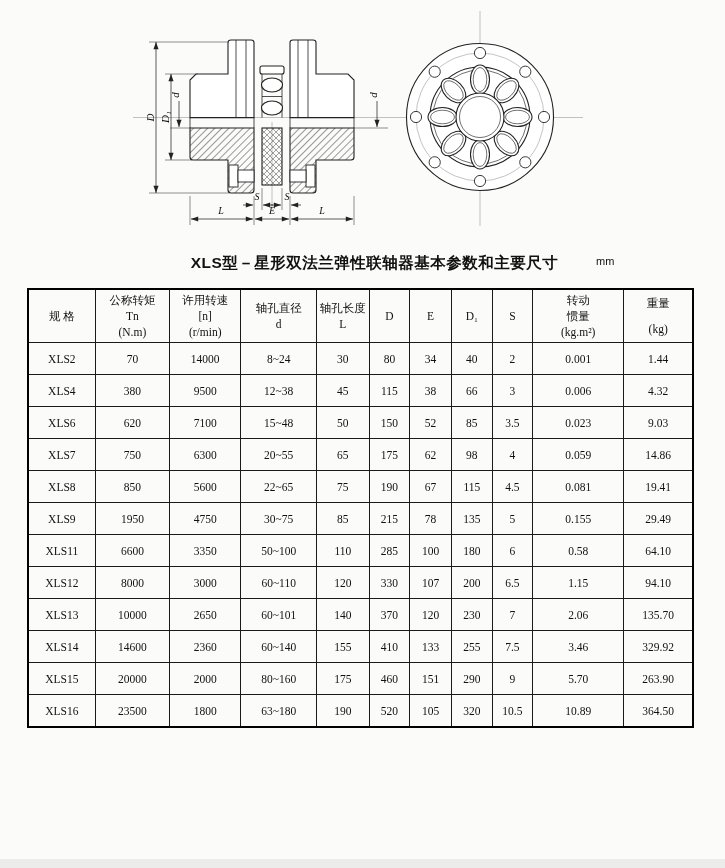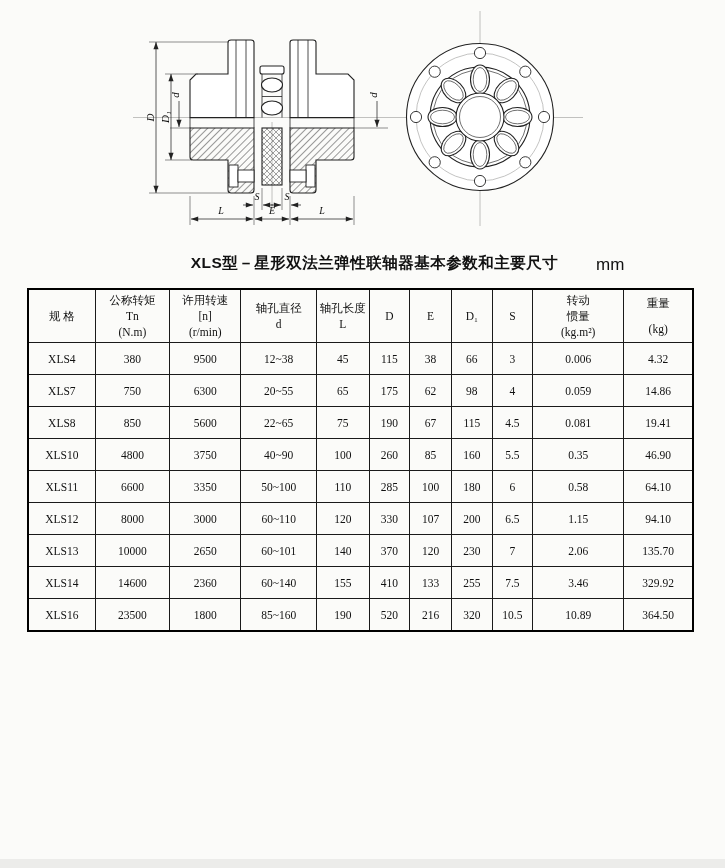--- a/index.html
+++ b/index.html
@@ -22,21 +22,21 @@
   
   .title-row{position:absolute; top:253px; left:12px; width:100%; height:26px;}
   .doc-title{
     display:block; text-align:center; width:100%;
     font-family:"Liberation Sans","DejaVu Sans",sans-serif;
     font-weight:bold; font-size:15.5px; letter-spacing:0.5px;
   }
   .unit-label{
     position:absolute; left:584px; top:2px;
     font-family:"Liberation Sans","DejaVu Sans",sans-serif;
-    font-size:17px; font-weight:normal;
+    font-size:11px; font-weight:normal;
   }
   
   table.spec{
     position:absolute; top:288px; left:27px; width:667px;
     border-collapse:collapse; table-layout:fixed;
     border:2px solid #000; background:#fbfbf9;
   }
   table.spec th, table.spec td{
     border:1px solid #1a1a1a; text-align:center; vertical-align:middle;
     padding:0; font-weight:normal;
@@ -267,33 +267,59 @@
           </th>
           <th>
             <div class="th-line">重量</div>
             <div class="th-line"></div>
             <div class="th-line">(kg)</div>
           </th>
         </tr>
     </thead>
     <tbody id="table-body">
         <tr>
+          <td>XLS2</td>
+          <td>70</td>
+          <td>14000</td>
+          <td>8~24</td>
+          <td>30</td>
+          <td>80</td>
+          <td>34</td>
+          <td>40</td>
+          <td>2</td>
+          <td>0.001</td>
+          <td>1.44</td>
+        </tr>
+        <tr>
           <td>XLS4</td>
           <td>380</td>
           <td>9500</td>
           <td>12~38</td>
           <td>45</td>
           <td>115</td>
           <td>38</td>
           <td>66</td>
           <td>3</td>
           <td>0.006</td>
           <td>4.32</td>
         </tr>
         <tr>
+          <td>XLS6</td>
+          <td>620</td>
+          <td>7100</td>
+          <td>15~48</td>
+          <td>50</td>
+          <td>150</td>
+          <td>52</td>
+          <td>85</td>
+          <td>3.5</td>
+          <td>0.023</td>
+          <td>9.03</td>
+        </tr>
+        <tr>
           <td>XLS7</td>
           <td>750</td>
           <td>6300</td>
           <td>20~55</td>
           <td>65</td>
           <td>175</td>
           <td>62</td>
           <td>98</td>
           <td>4</td>
           <td>0.059</td>
@@ -306,31 +332,31 @@
           <td>22~65</td>
           <td>75</td>
           <td>190</td>
           <td>67</td>
           <td>115</td>
           <td>4.5</td>
           <td>0.081</td>
           <td>19.41</td>
         </tr>
         <tr>
-          <td>XLS10</td>
-          <td>4800</td>
-          <td>3750</td>
-          <td>40~90</td>
-          <td>100</td>
-          <td>260</td>
+          <td>XLS9</td>
+          <td>1950</td>
+          <td>4750</td>
+          <td>30~75</td>
           <td>85</td>
-          <td>160</td>
-          <td>5.5</td>
-          <td>0.35</td>
-          <td>46.90</td>
+          <td>215</td>
+          <td>78</td>
+          <td>135</td>
+          <td>5</td>
+          <td>0.155</td>
+          <td>29.49</td>
         </tr>
         <tr>
           <td>XLS11</td>
           <td>6600</td>
           <td>3350</td>
           <td>50~100</td>
           <td>110</td>
           <td>285</td>
           <td>100</td>
           <td>180</td>
@@ -371,27 +397,40 @@
           <td>60~140</td>
           <td>155</td>
           <td>410</td>
           <td>133</td>
           <td>255</td>
           <td>7.5</td>
           <td>3.46</td>
           <td>329.92</td>
         </tr>
         <tr>
+          <td>XLS15</td>
+          <td>20000</td>
+          <td>2000</td>
+          <td>80~160</td>
+          <td>175</td>
+          <td>460</td>
+          <td>151</td>
+          <td>290</td>
+          <td>9</td>
+          <td>5.70</td>
+          <td>263.90</td>
+        </tr>
+        <tr>
           <td>XLS16</td>
           <td>23500</td>
           <td>1800</td>
-          <td>85~160</td>
+          <td>63~180</td>
           <td>190</td>
           <td>520</td>
-          <td>216</td>
+          <td>105</td>
           <td>320</td>
           <td>10.5</td>
           <td>10.89</td>
           <td>364.50</td>
         </tr>
       </tbody>
   </table>
 
   <div class="bottom-strip"></div>
 </div>

